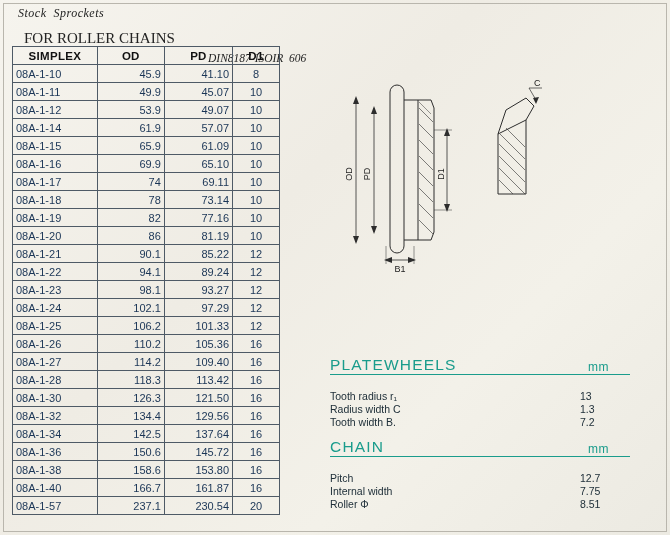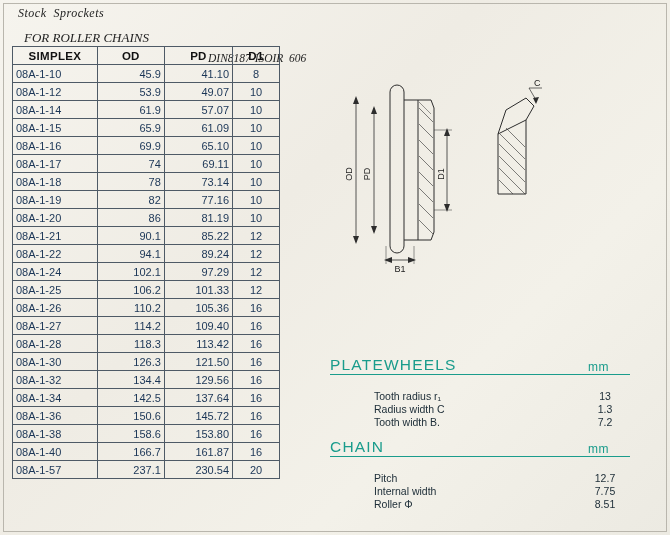--- a/index.html
+++ b/index.html
@@ -25,22 +25,21 @@
     font-family:"Liberation Serif", serif;
     font-style:italic;
     font-size:12px;
     letter-spacing:.5px;
     color:#1c1c1c;
     white-space:pre;
   }
   #subtitle{
     position:absolute;left:24px;top:30px;
     font-family:"Liberation Serif", serif;
-    font-style:italic;
-    font-size:13px;
+    font-size:15px;
     color:#232323;
     white-space:pre;
   }
   #standard{
     position:absolute;left:208px;top:30px;
     font-family:"Liberation Serif", serif;
     font-style:italic;
     font-size:11.5px;
     color:#232323;
     white-space:pre;
@@ -97,27 +96,26 @@
     position:absolute;
     font-size:12px;
     color:#1a9c8c;
     letter-spacing:.5px;
   }
   .spec-row{
     position:absolute;
     font-size:10.5px;
     color:#20303a;
     white-space:pre;
-    margin-left:44px;
   }
   .spec-val{
     position:absolute;
     font-size:10.5px;
     color:#20303a;
-    text-align:center;
+    text-align:left;
     width:50px;
   }
 
   .dim-label{
     font-family:"Liberation Sans", sans-serif;
     font-size:9px;
     fill:#222;
   }
 </style>
 </head>
@@ -141,20 +139,26 @@
         </tr>
       </thead>
       <tbody id="table-body">
           <tr>
             <td class="code">08A-1-10</td>
             <td class="num">45.9</td>
             <td class="num">41.10</td>
             <td class="d1">8</td>
           </tr>
           <tr>
+            <td class="code">08A-1-11</td>
+            <td class="num">49.9</td>
+            <td class="num">45.07</td>
+            <td class="d1">10</td>
+          </tr>
+          <tr>
             <td class="code">08A-1-12</td>
             <td class="num">53.9</td>
             <td class="num">49.07</td>
             <td class="d1">10</td>
           </tr>
           <tr>
             <td class="code">08A-1-14</td>
             <td class="num">61.9</td>
             <td class="num">57.07</td>
             <td class="d1">10</td>
@@ -198,20 +202,26 @@
           <tr>
             <td class="code">08A-1-21</td>
             <td class="num">90.1</td>
             <td class="num">85.22</td>
             <td class="d1">12</td>
           </tr>
           <tr>
             <td class="code">08A-1-22</td>
             <td class="num">94.1</td>
             <td class="num">89.24</td>
+            <td class="d1">12</td>
+          </tr>
+          <tr>
+            <td class="code">08A-1-23</td>
+            <td class="num">98.1</td>
+            <td class="num">93.27</td>
             <td class="d1">12</td>
           </tr>
           <tr>
             <td class="code">08A-1-24</td>
             <td class="num">102.1</td>
             <td class="num">97.29</td>
             <td class="d1">12</td>
           </tr>
           <tr>
             <td class="code">08A-1-25</td>

